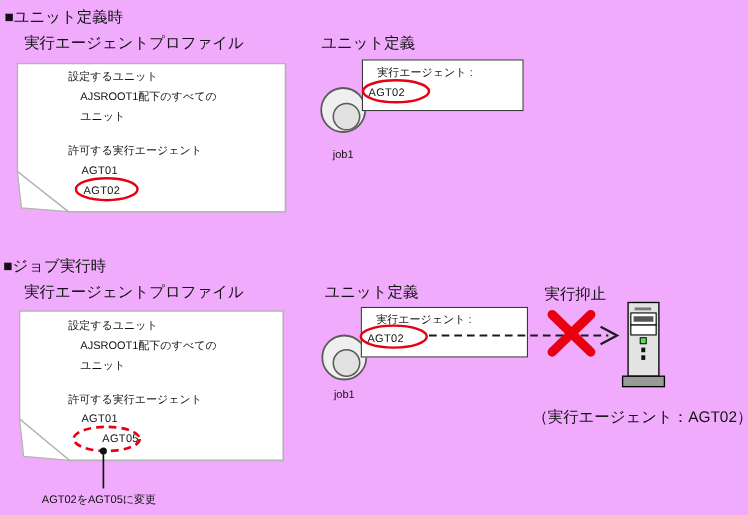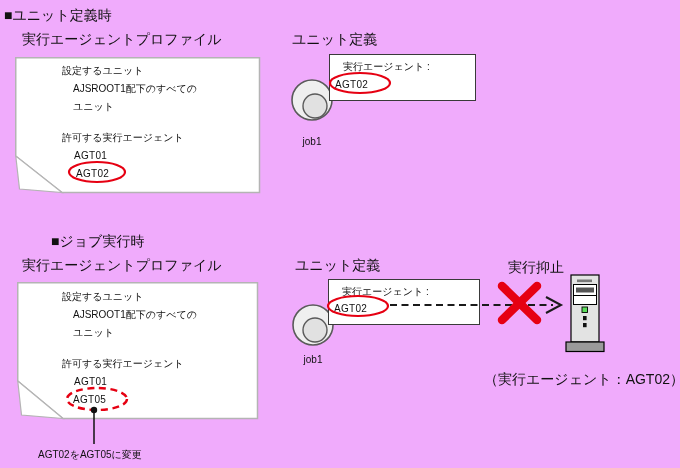--- a/index.html
+++ b/index.html
@@ -41,51 +41,51 @@
     <circle cx="28" cy="28" r="20" fill="#efefef" stroke="#5a5a5a" stroke-width="1.6"></circle>
     <circle cx="31" cy="34" r="12" fill="#e1e1e1" stroke="#5a5a5a" stroke-width="1.4"></circle>
   </svg>
 
   <div class="unitbox" style="left:329px;top:54px;width:145px;height:45px;"></div>
   <div class="boxtxt" style="left:343px;top:58px;">実行エージェント :</div>
   <div class="boxtxt mono" style="left:335px;top:76px;">AGT02</div>
 
   <div class="boxtxt" style="left:287px;top:133px;width:50px;text-align:center;">job1</div>
 
-  <div class="txt" style="left:3px;top:233px;margin-left:48px;">■ジョブ実行時</div>
+  <div class="txt" style="left:3px;top:233px;">■ジョブ実行時</div>
 
   <div class="txt" style="left:22px;top:257px;">実行エージェントプロファイル</div>
 
   <svg class="layer1" style="left:17px;top:282px;" width="242" height="139">
     <polygon points="0.75,0.75 240.5,0.75 240.5,136.5 46,136.5 0.75,99" fill="#ffffff" stroke="#b4b4b4" stroke-width="1.5"></polygon>
     <polygon points="0.75,99 4.5,133 46,136.5" fill="#ffffff" stroke="#b4b4b4" stroke-width="1.2"></polygon>
   </svg>
   <div class="boxtxt" style="left:62px;top:288px;">設定するユニット</div>
   <div class="boxtxt" style="left:73px;top:306px;">AJSROOT1配下のすべての</div>
   <div class="boxtxt" style="left:73px;top:324px;">ユニット</div>
   <div class="boxtxt" style="left:62px;top:355px;">許可する実行エージェント</div>
   <div class="boxtxt mono" style="left:74px;top:373px;">AGT01</div>
-  <div class="boxtxt mono" style="left:73px;top:391px;">AGT05</div>
+  <div class="boxtxt mono" style="left:93px;top:391px;">AGT05</div>
 
   <div class="boxtxt" style="left:38px;top:446px;text-align:right;">AGT02をAGT05に変更</div>
 
   <div class="txt" style="left:295px;top:257px;">ユニット定義</div>
 
   <svg class="layer1" style="left:285px;top:297px;" width="58" height="58">
     <circle cx="28" cy="28" r="20" fill="#efefef" stroke="#5a5a5a" stroke-width="1.6"></circle>
     <circle cx="30" cy="33" r="12" fill="#e1e1e1" stroke="#5a5a5a" stroke-width="1.4"></circle>
   </svg>
 
   <div class="unitbox" style="left:328px;top:279px;width:150px;height:44px;"></div>
   <div class="boxtxt" style="left:342px;top:283px;">実行エージェント :</div>
   <div class="boxtxt mono" style="left:334px;top:300px;">AGT02</div>
 
   <div class="boxtxt" style="left:288px;top:351px;width:50px;text-align:center;">job1</div>
 
-  <div class="txt" style="left:508px;top:259px;">実行抑止</div>
+  <div class="txt" style="left:495px;top:259px;">実行抑止</div>
 
   <svg class="layer1" style="left:560px;top:267px;" width="52" height="92">
     <rect x="11" y="8" width="28" height="67" fill="#e3e3e3" stroke="#000" stroke-width="1.2"></rect>
     <rect x="17" y="12.5" width="15" height="2.6" fill="#787878"></rect>
     <rect x="13.5" y="17.5" width="23" height="11" fill="#ffffff" stroke="#000" stroke-width="1"></rect>
     <rect x="16" y="20.5" width="18" height="5" fill="#555555"></rect>
     <rect x="13.5" y="28.5" width="23" height="9" fill="#ffffff" stroke="#000" stroke-width="1"></rect>
     <rect x="22" y="40" width="5.5" height="5.5" fill="#5cdd5c" stroke="#000" stroke-width="0.9"></rect>
     <rect x="23" y="49" width="3.6" height="4.2" fill="#111"></rect>
     <rect x="23" y="56" width="3.6" height="4.2" fill="#111"></rect>

